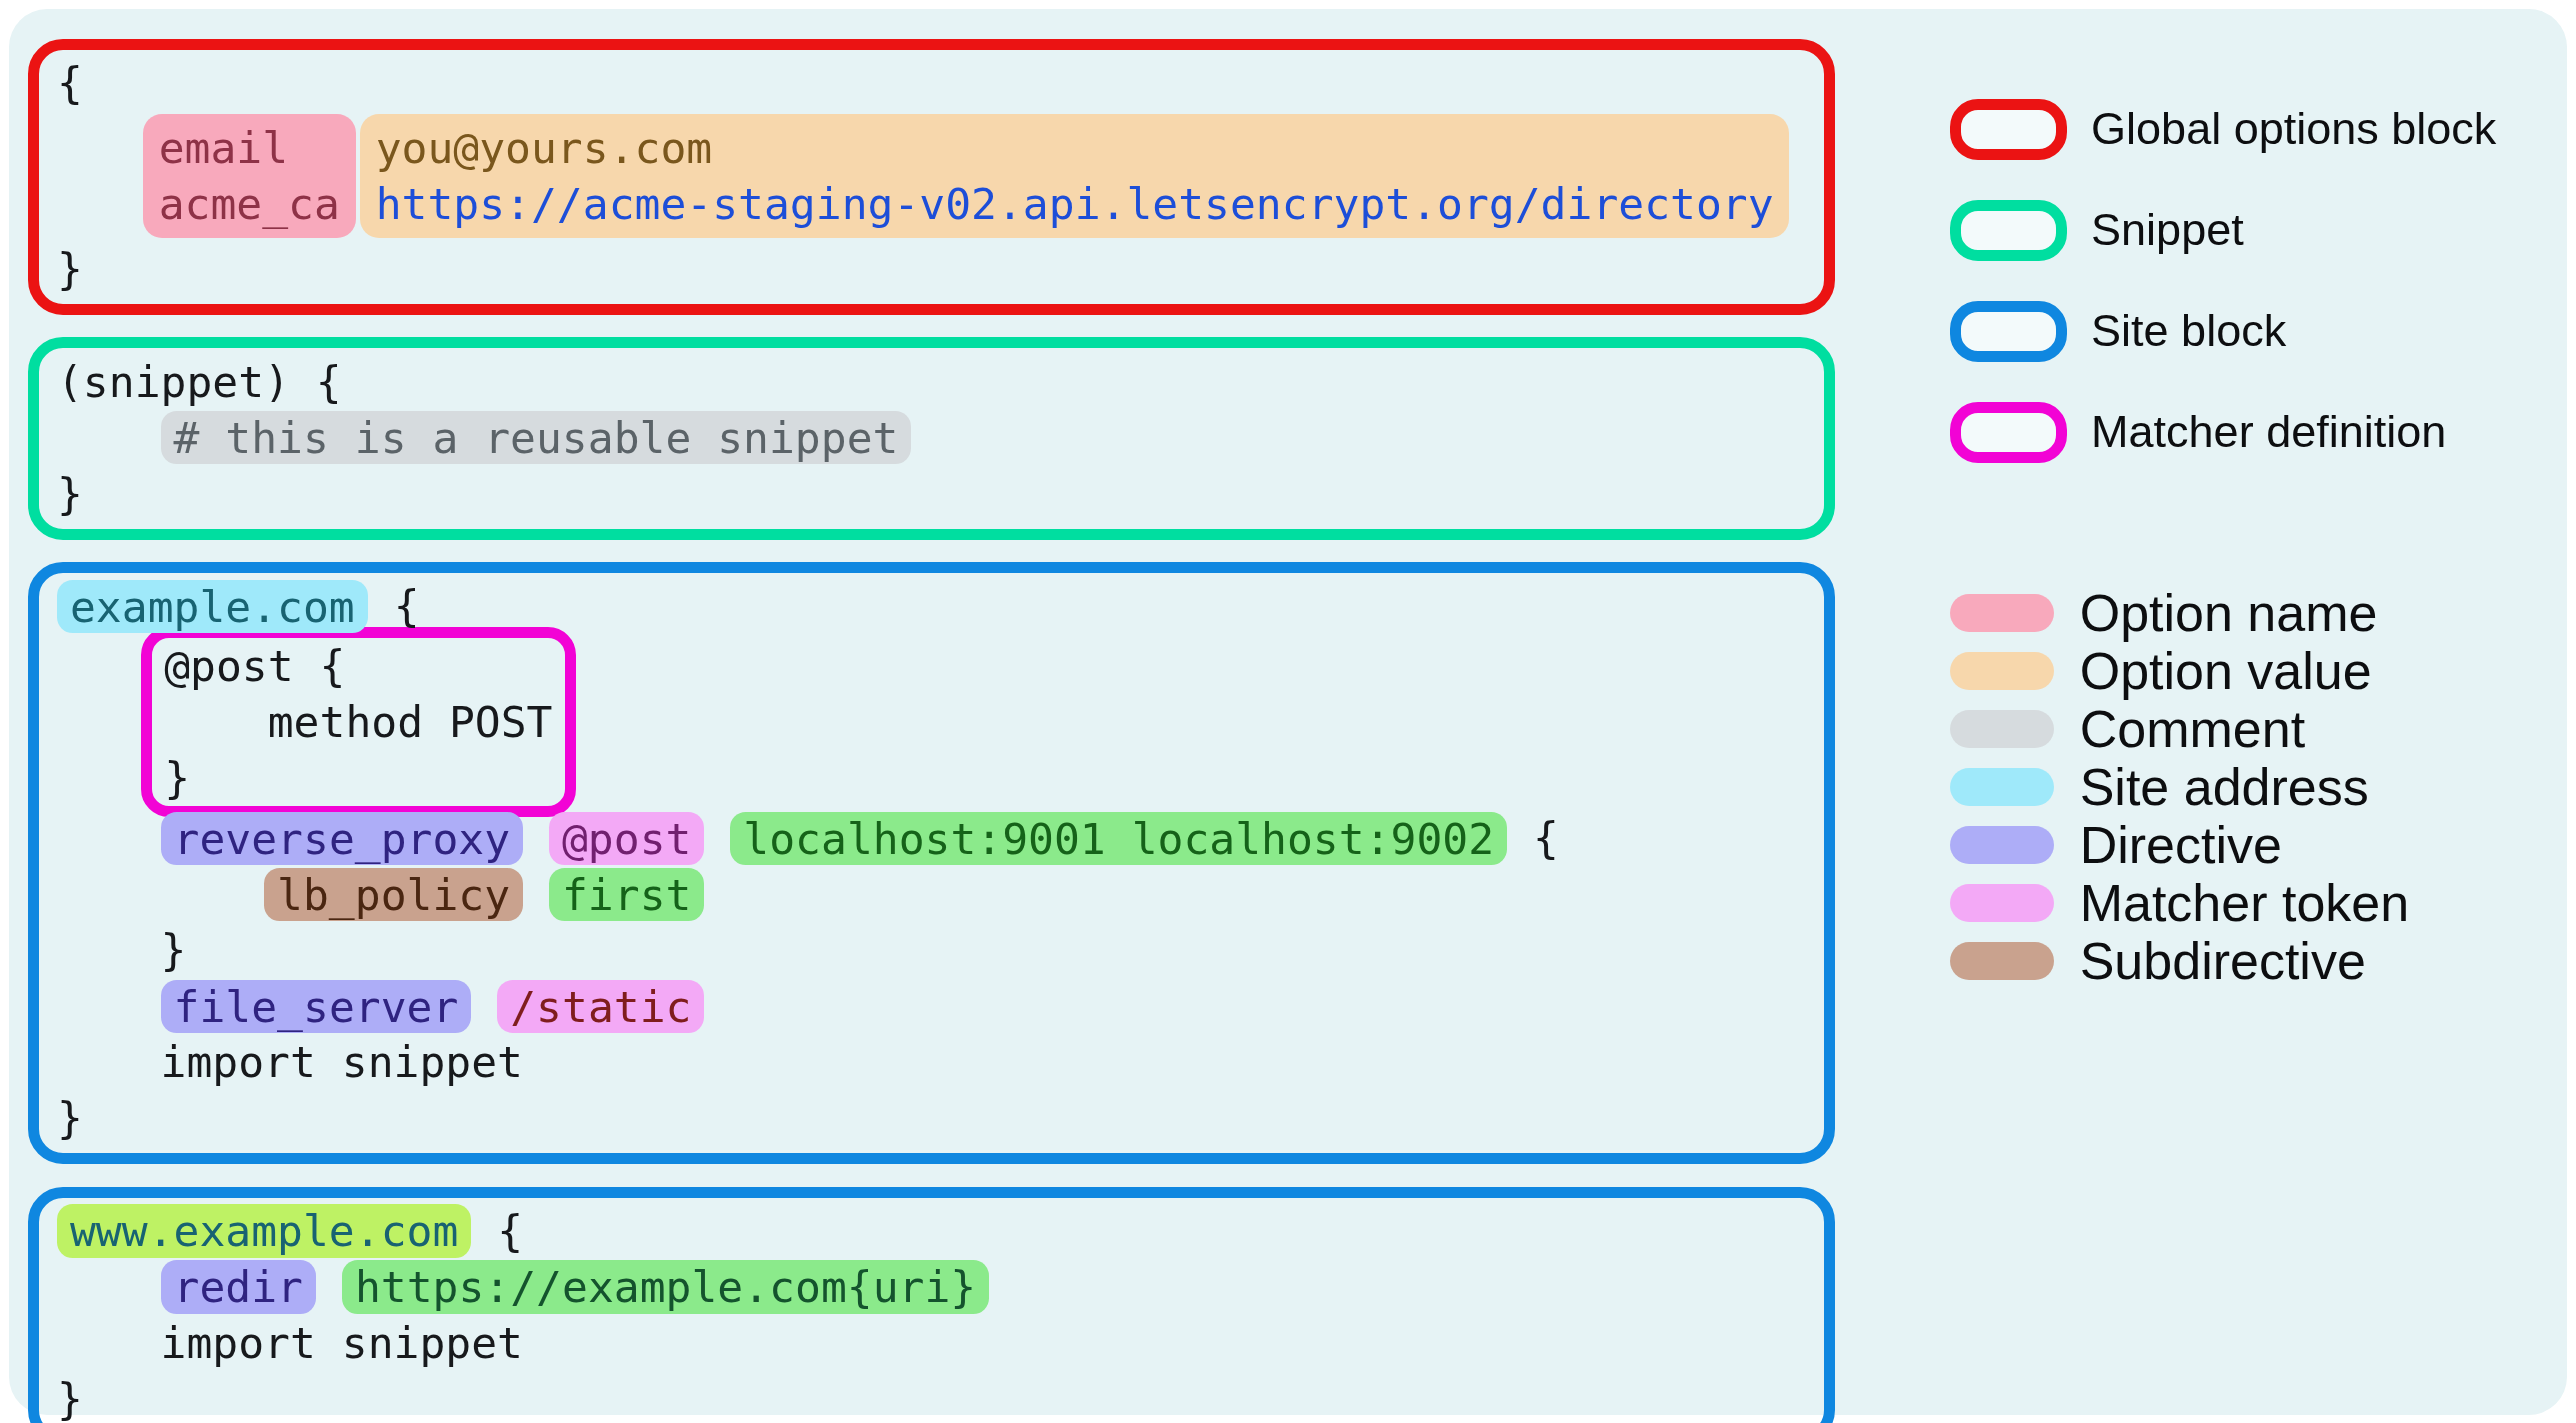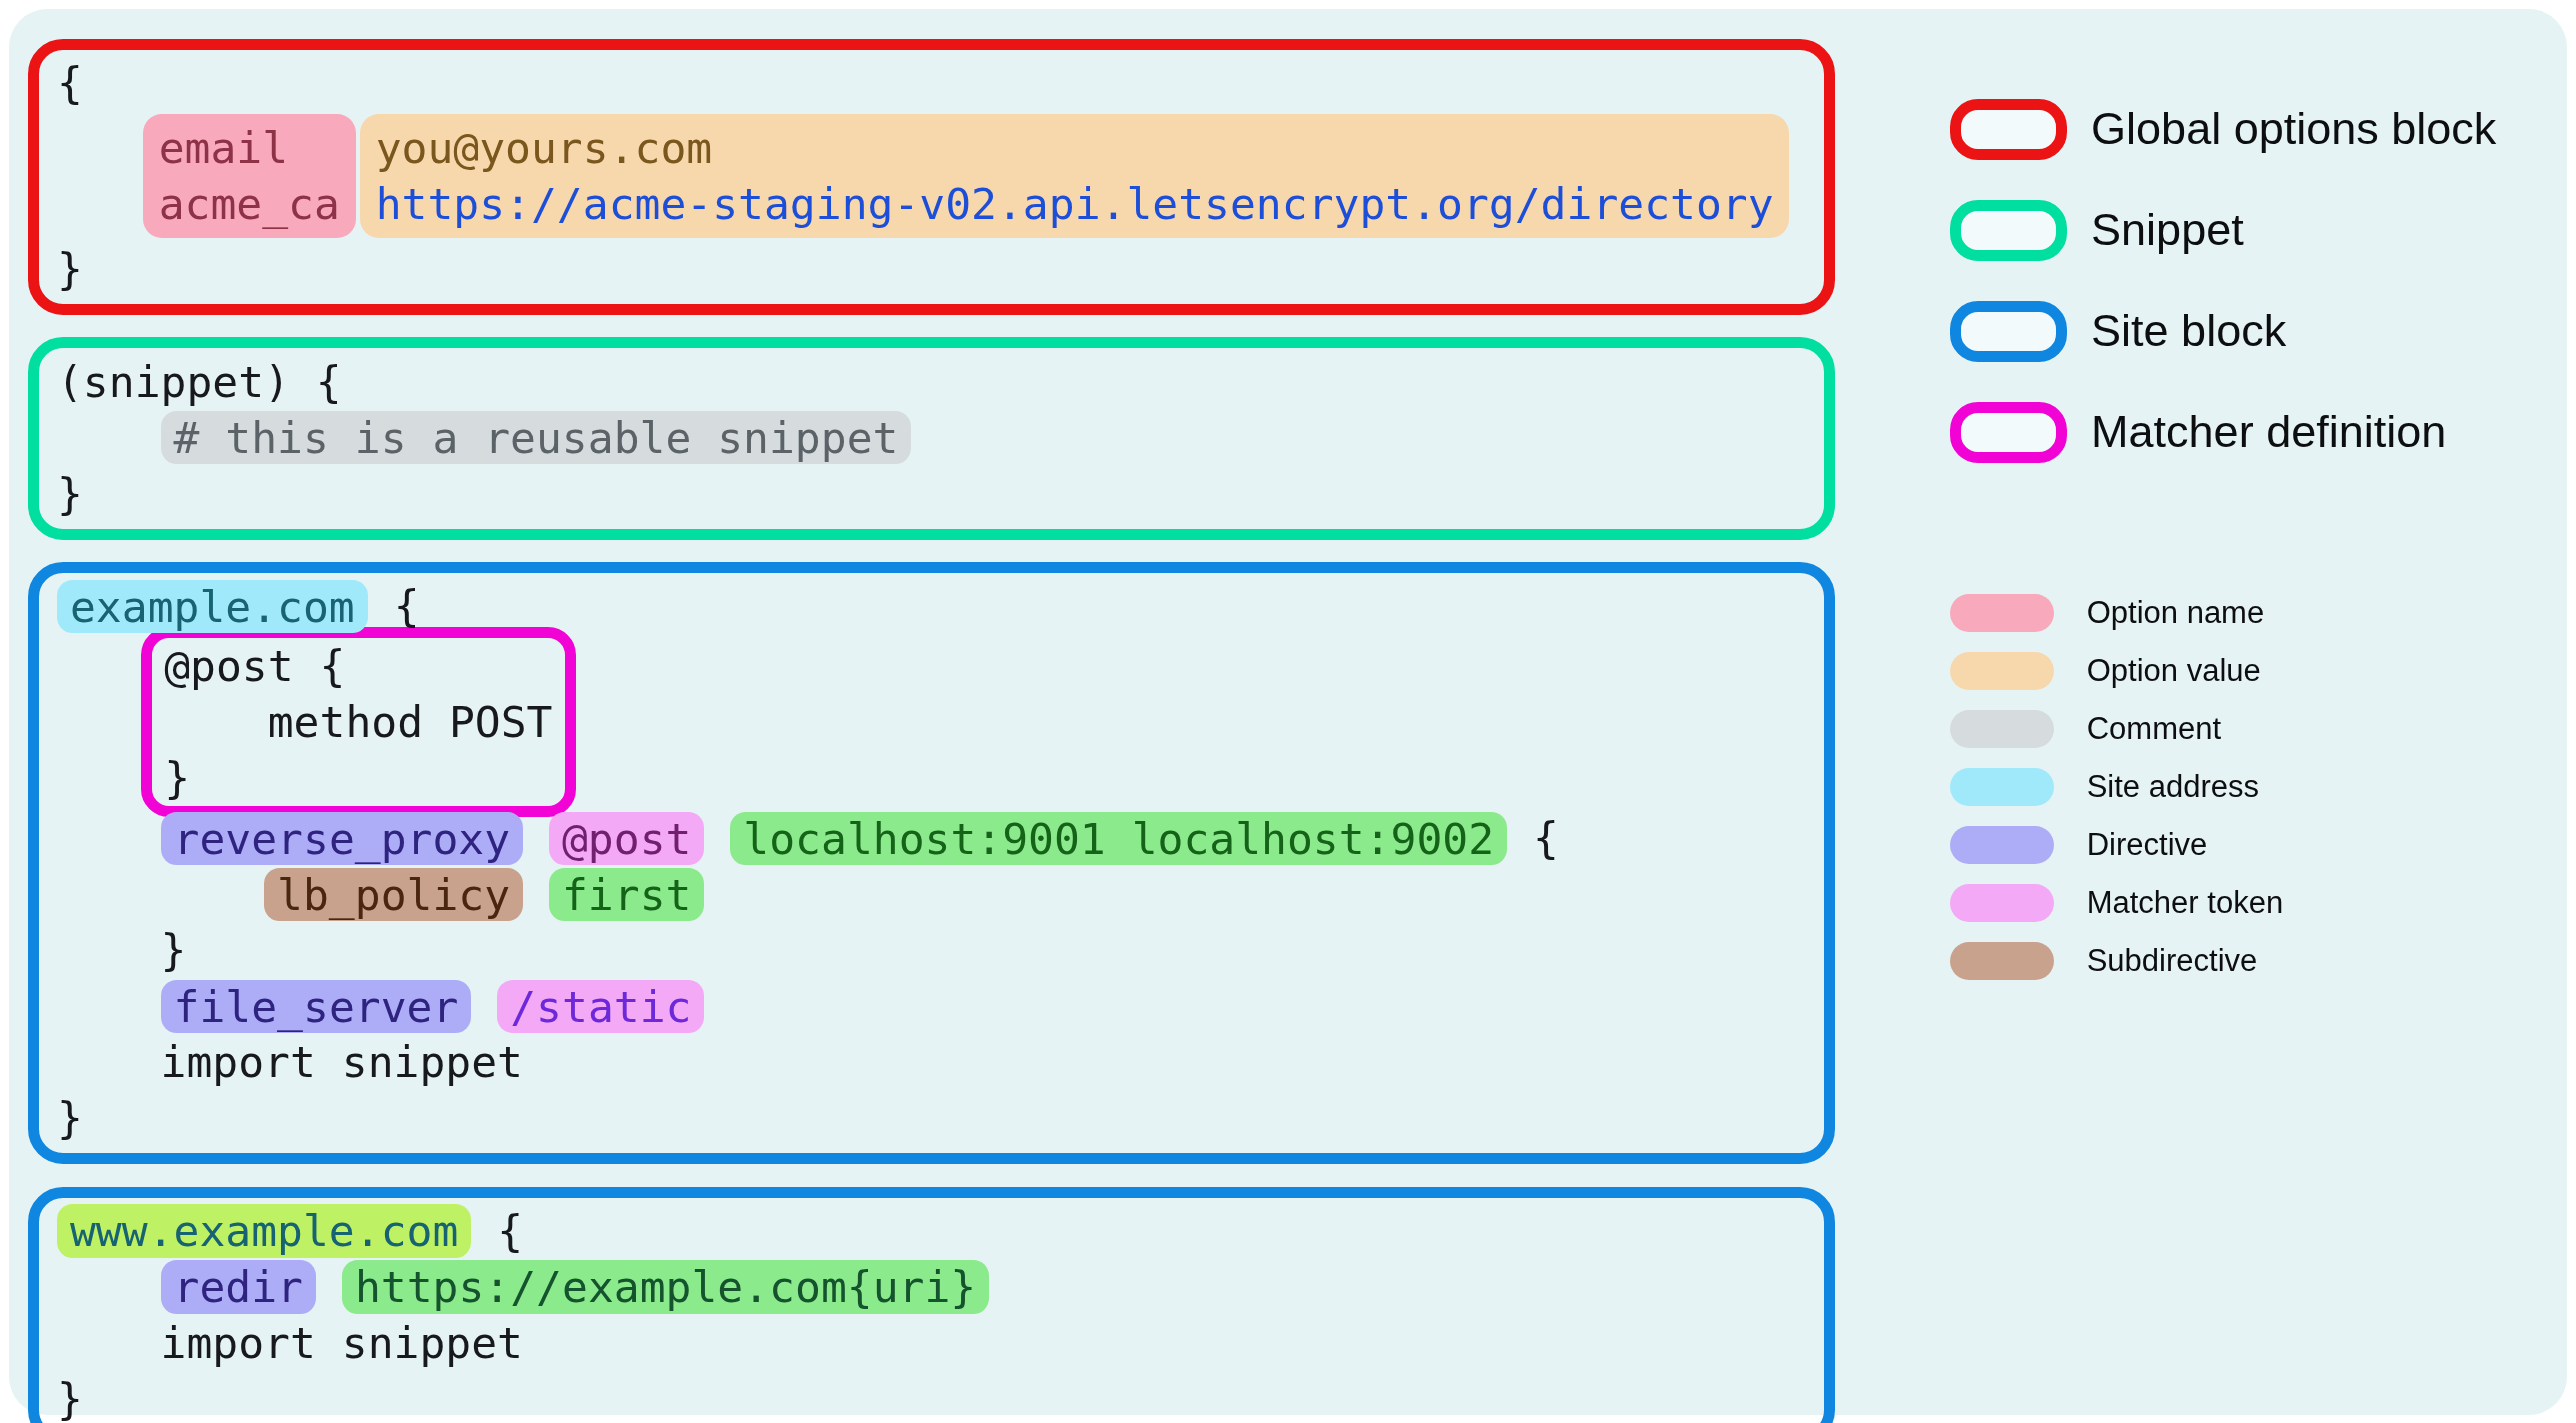--- a/index.html
+++ b/index.html
@@ -26,22 +26,22 @@
   
   .legend{position:absolute;left:1941px;top:50px;}
   .legend-outline-row{display:flex;align-items:center;margin-bottom:39px;height:61px;margin-top:40px;}
   .swatch-outline{width:117px;height:61px;box-sizing:border-box;border:11.3px solid #000;
                   border-radius:28px;background:#F3FAFB;flex:none;}
   .legend-outline-label{margin-left:24.4px;font-family:"Liberation Sans",sans-serif;
                         font-size:45px;color:#0D0E10;white-space:nowrap;}
   .legend-fills{margin-top:131px;}
   .legend-fill-row{display:flex;align-items:center;margin-bottom:20px;height:38px;}
   .swatch-fill{width:104px;height:38px;border-radius:19px;flex:none;}
-  .legend-fill-label{margin-left:33px;font-family:"Liberation Sans",sans-serif;
-                     font-size:31px;color:#0D0E10;white-space:nowrap;}
+  .legend-fill-label{margin-left:26px;font-family:"Liberation Sans",sans-serif;
+                     font-size:52px;color:#0D0E10;white-space:nowrap;}
 </style>
 </head>
 <body>
 
 <div class="canvas">
   <div class="code-col" id="code-col">
       <div class="code-block" style="border-color: rgb(235, 19, 19);">
         <div class="code-line"><span>{</span></div>
         <div class="dual-row">
           <div class="dual-pill" style="background: rgb(248, 169, 188);">
@@ -63,21 +63,21 @@
       <div class="code-block" style="border-color: rgb(15, 135, 224);">
         <div class="code-line"><span class="hl" style="background: rgb(159, 233, 250); color: rgb(24, 99, 114);">example.com</span><span> {</span></div>
         <div class="matcher-box" style="border-color: rgb(242, 3, 213);">
           <div class="code-line"><span>@post {</span></div>
           <div class="code-line"><span>    method POST</span></div>
           <div class="code-line"><span>}</span></div>
         </div>
         <div class="code-line"><span>    </span><span class="hl" style="background: rgb(173, 173, 247); color: rgb(47, 35, 128);">reverse_proxy</span><span> </span><span class="hl" style="background: rgb(243, 169, 246); color: rgb(113, 32, 111);">@post</span><span> </span><span class="hl" style="background: rgb(139, 234, 139); color: rgb(21, 98, 25);">localhost:9001 localhost:9002</span><span> {</span></div>
         <div class="code-line"><span>        </span><span class="hl" style="background: rgb(201, 162, 142); color: rgb(74, 38, 17);">lb_policy</span><span> </span><span class="hl" style="background: rgb(139, 234, 139); color: rgb(21, 98, 25);">first</span></div>
         <div class="code-line"><span>    }</span></div>
-        <div class="code-line"><span>    </span><span class="hl" style="background: rgb(173, 173, 247); color: rgb(47, 35, 128);">file_server</span><span> </span><span class="hl" style="background: rgb(243, 169, 246); color: #6d28d9;">/static</span></div>
+        <div class="code-line"><span>    </span><span class="hl" style="background: rgb(173, 173, 247); color: rgb(47, 35, 128);">file_server</span><span> </span><span class="hl" style="background: rgb(243, 169, 246); color: #7f1d1d;">/static</span></div>
         <div class="code-line"><span>    import snippet</span></div>
         <div class="code-line"><span>}</span></div>
       </div>
       <div class="code-block" style="border-color: rgb(15, 135, 224);">
         <div class="code-line"><span class="hl" style="background: #bef264; color: rgb(24, 99, 114);">www.example.com</span><span> {</span></div>
         <div class="code-line"><span>    </span><span class="hl" style="background: rgb(173, 173, 247); color: rgb(47, 35, 128);">redir</span><span> </span><span class="hl" style="background: rgb(139, 234, 139); color: #14532d;">https://example.com{uri}</span></div>
         <div class="code-line"><span>    import snippet</span></div>
         <div class="code-line"><span>}</span></div>
       </div>
     </div>

